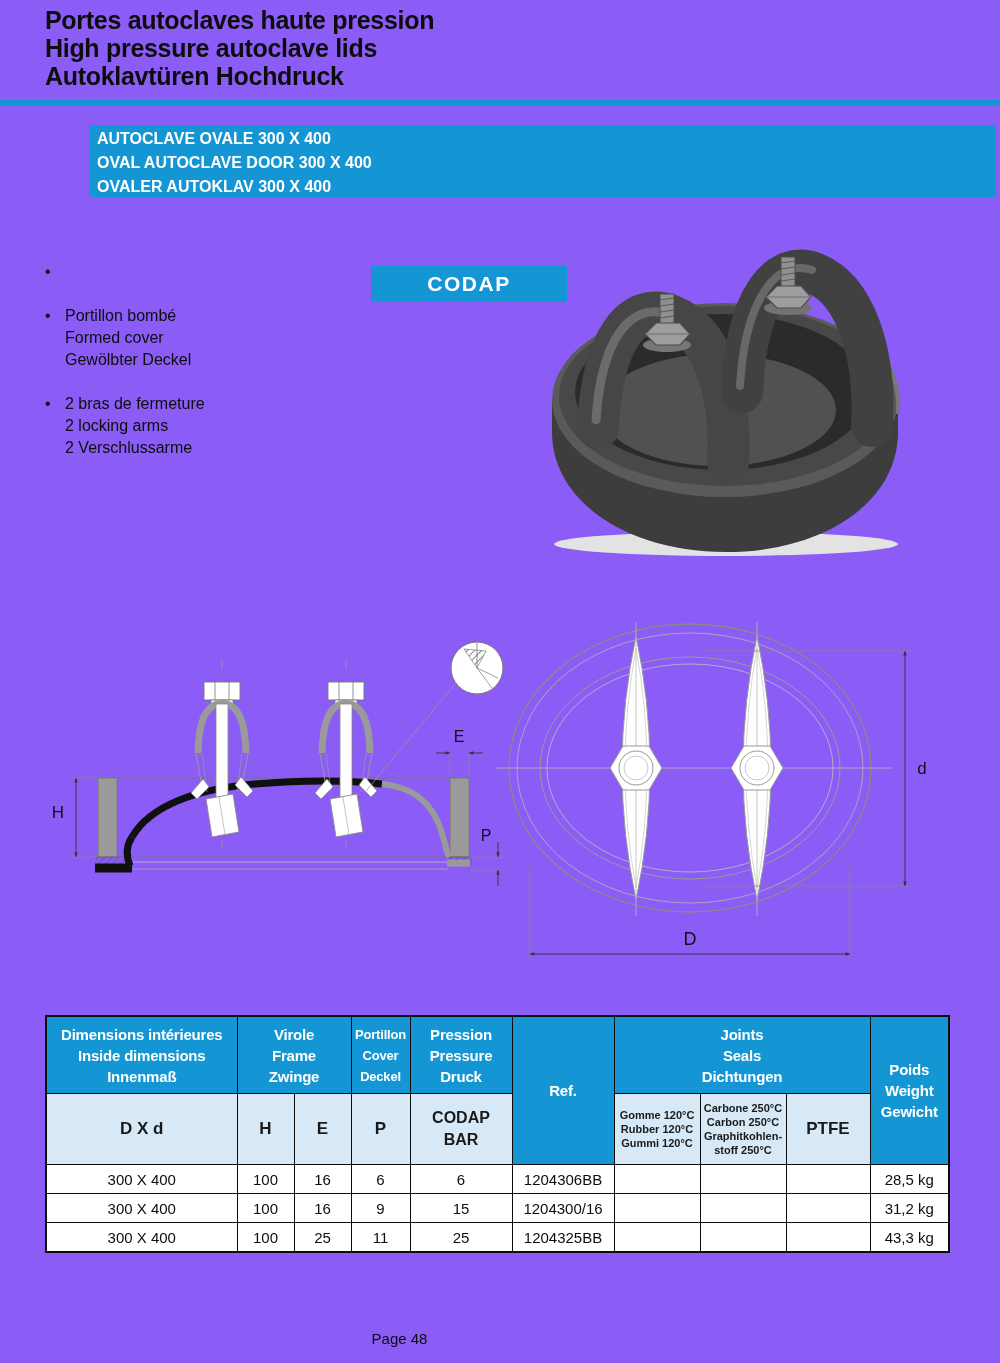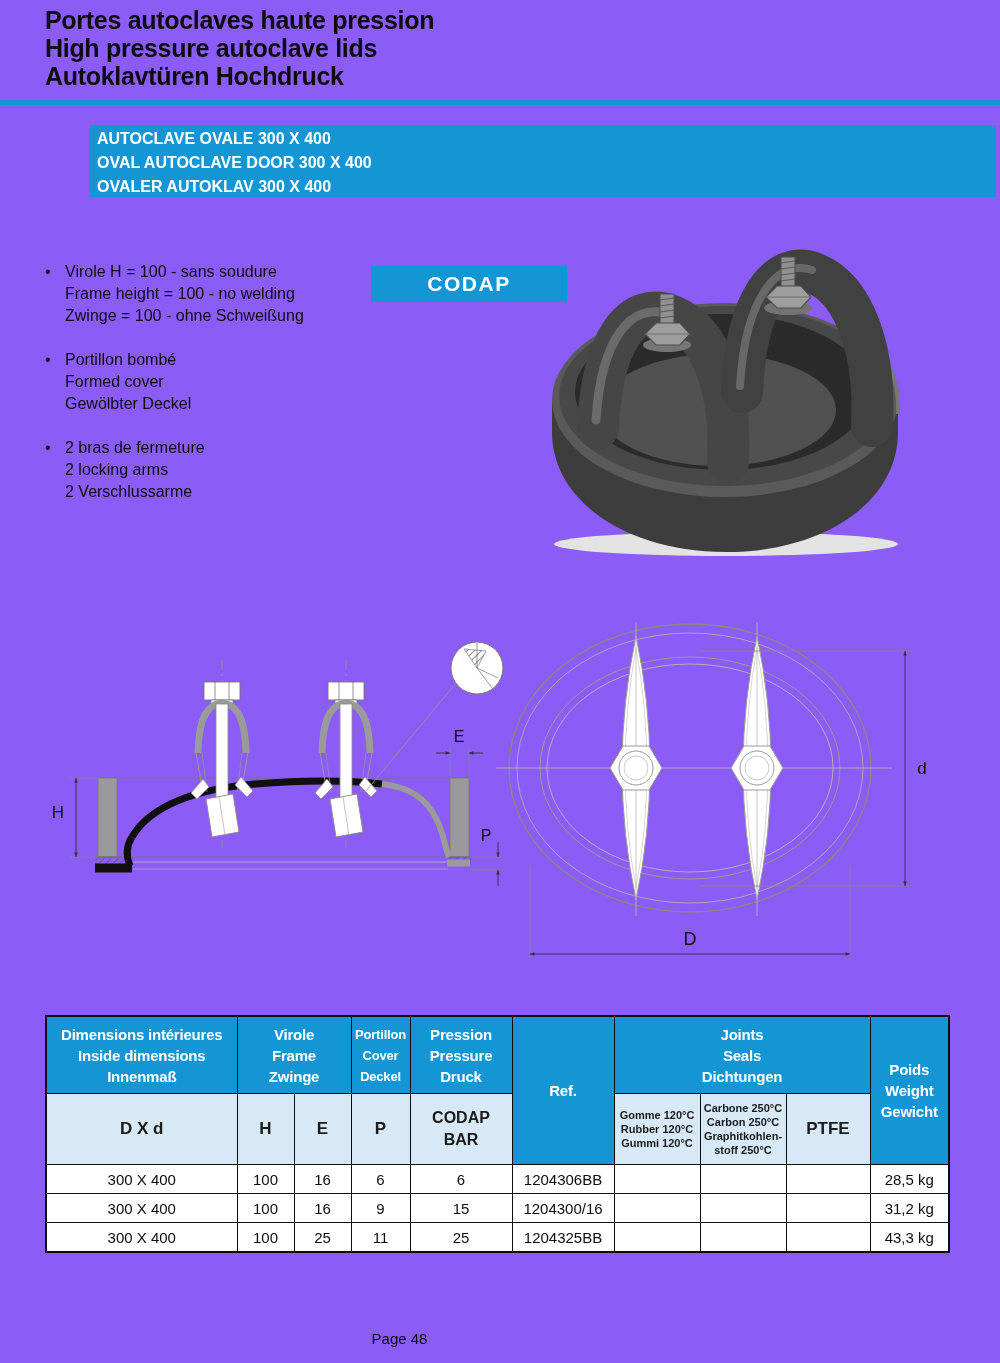--- a/index.html
+++ b/index.html
@@ -63,25 +63,20 @@
 
   <div class="abs banner">
     <div>AUTOCLAVE OVALE 300 X 400</div>
     <div>OVAL AUTOCLAVE DOOR 300 X 400</div>
     <div>OVALER AUTOKLAV 300 X 400</div>
   </div>
 
   <div class="abs features">
     <div class="feat">
       <span class="dot">•</span>
-      <span>
-        <div>Virole H = 100 - sans soudure</div>
-        <div>Frame height = 100 - no welding</div>
-        <div>Zwinge = 100 - ohne Schweißung</div>
-      </span>
     </div>
     <div class="feat">
       <span class="dot">•</span>
       <span>
         <div>Portillon bombé</div>
         <div>Formed cover</div>
         <div>Gewölbter Deckel</div>
       </span>
     </div>
     <div class="feat">

